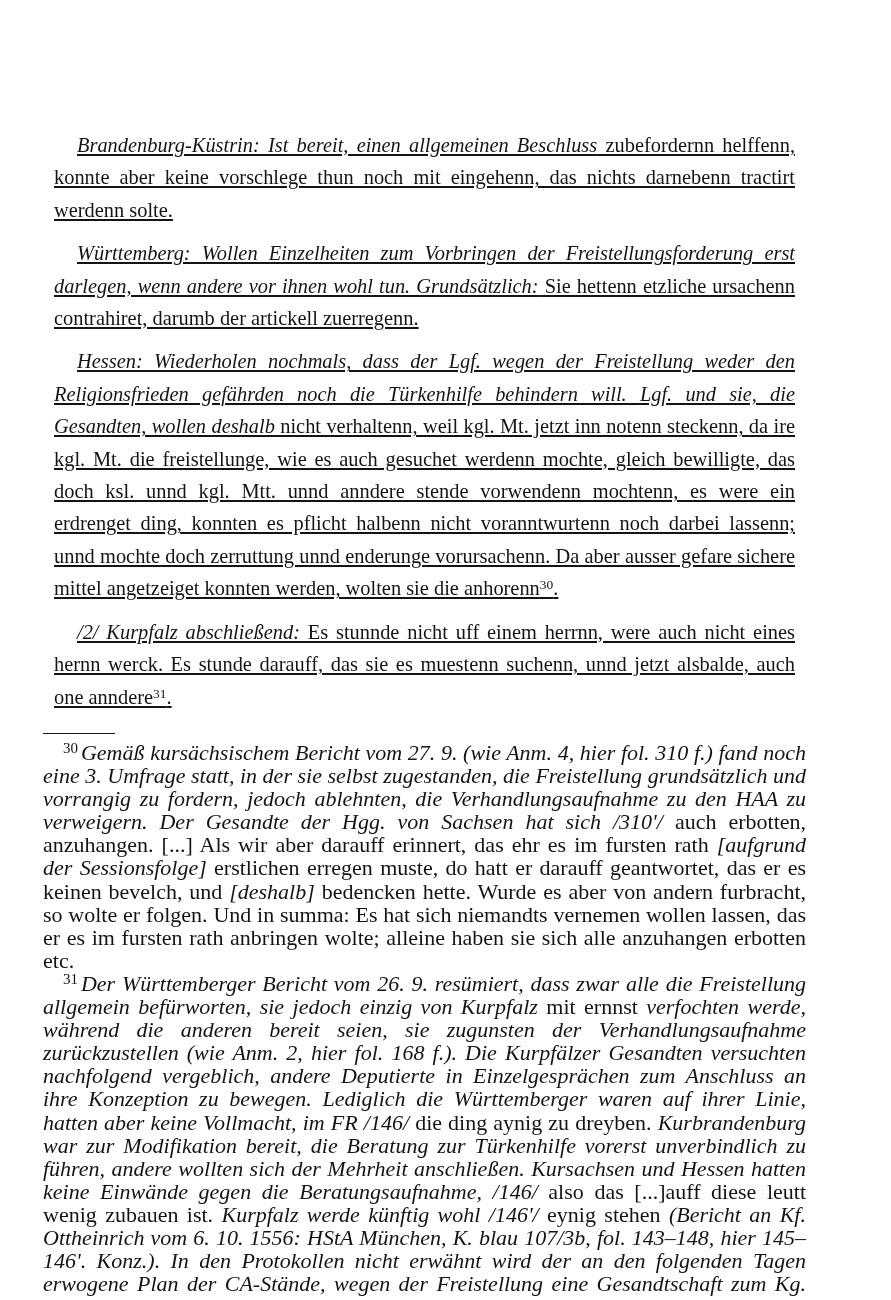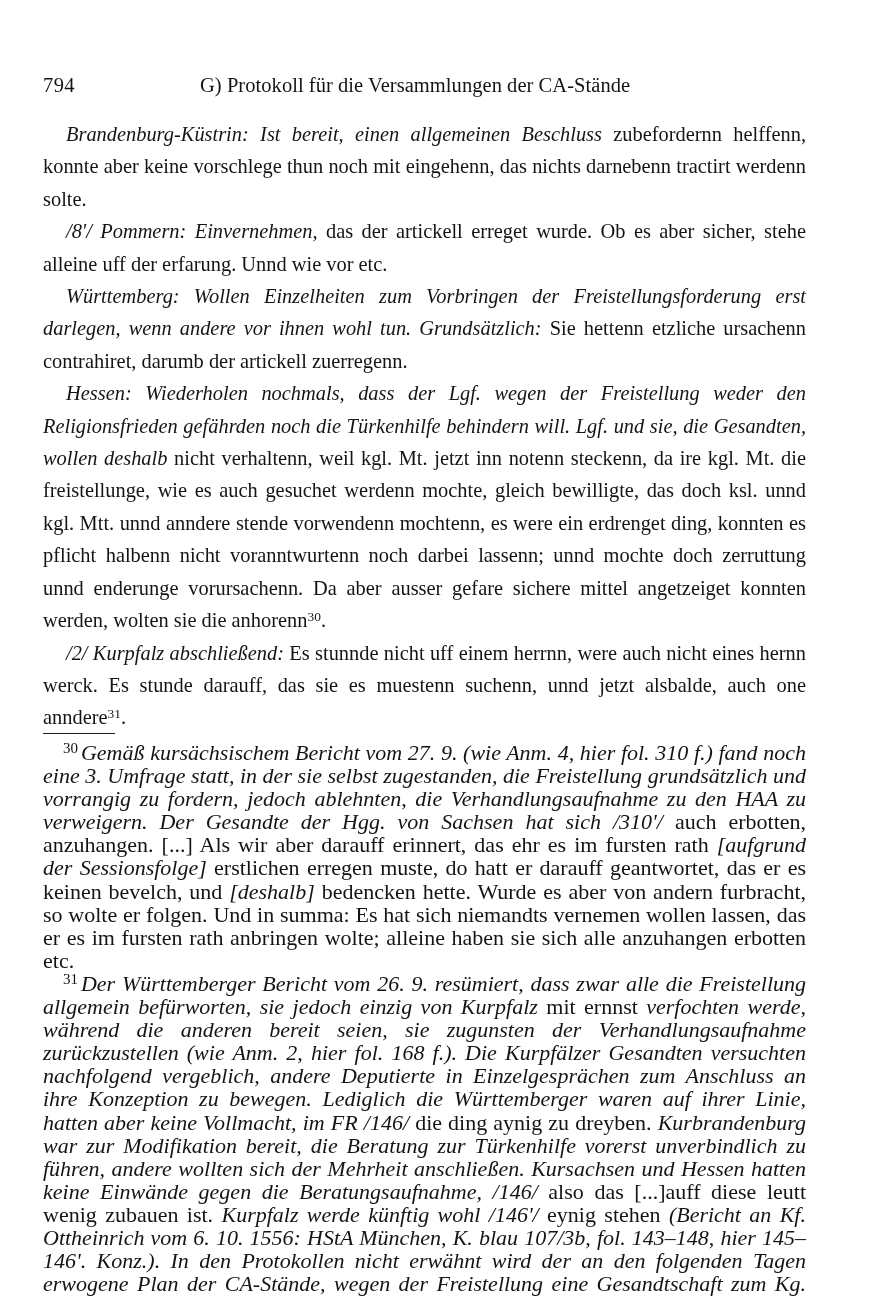--- a/index.html
+++ b/index.html
@@ -53,22 +53,23 @@
     left: 43px;
     top: 118px;
     width: 763px;
     font-size: 20.4px;
     line-height: 32.4px;
     text-align: justify;
     text-justify: inter-word;
     hyphens: manual;
   }
   .body-block p {
-    margin: 0;
+    margin: 11px;
     text-indent: 23px;
+    text-decoration: underline;
   }
 
   i, .it { font-style: italic; }
 
   sup.fn {
     font-size: 0.66em;
     vertical-align: 0.46em;
     line-height: 0;
     font-style: normal;
   }
@@ -107,28 +108,23 @@
     font-variant: small-caps;
     font-style: italic;
     letter-spacing: 0.2px;
   }
 </style>
 </head>
 <body>
 
 <div class="page">
 
-  <div class="runhead">
-    <span class="folio">794</span>
-    <span class="title">G) Protokoll für die Versammlungen der CA-Stände</span>
-  </div>
 
   <div class="body-block" id="body-block">
       <p><i>Brandenburg-Küstrin: Ist bereit, einen allgemeinen Beschluss</i><span> zubefordernn helffenn, konnte aber keine vorschlege thun noch mit eingehenn, das nichts darnebenn tractirt werdenn solte.</span></p>
-      <p><i>/8'/ Pommern: Einvernehmen,</i><span> das der artickell erreget wurde. Ob es aber sicher, stehe alleine uff der erfarung. Unnd wie vor etc.</span></p>
       <p><i>Württemberg: Wollen Einzelheiten zum Vorbringen der Freistellungsforderung erst darlegen, wenn andere vor ihnen wohl tun. Grundsätzlich:</i><span> Sie hettenn etzliche ursachenn contrahiret, darumb der artickell zuerregenn.</span></p>
       <p><i>Hessen: Wiederholen nochmals, dass der Lgf. wegen der Freistellung weder den Religionsfrieden gefährden noch die Türkenhilfe behindern will. Lgf. und sie, die Gesandten, wollen deshalb</i><span> nicht verhaltenn, weil kgl. Mt. jetzt inn notenn steckenn, da ire kgl. Mt. die freistellunge, wie es auch gesuchet werdenn mochte, gleich bewilligte, das doch ksl. unnd kgl. Mtt. unnd anndere stende vorwendenn mochtenn, es were ein erdrenget ding, konnten es pflicht halbenn nicht voranntwurtenn noch darbei lassenn; unnd mochte doch zerruttung unnd enderunge vorursachenn. Da aber ausser gefare sichere mittel angetzeiget konnten werden, wolten sie die anhorenn</span><sup class="fn">30</sup><span>.</span></p>
       <p><i>/2/ Kurpfalz abschließend:</i><span> Es stunnde nicht uff einem herrnn, were auch nicht eines hernn werck. Es stunde darauff, das sie es muestenn suchenn, unnd jetzt alsbalde, auch one anndere</span><sup class="fn">31</sup><span>.</span></p>
     </div>
 
   <div class="fn-rule"></div>
 
   <div class="fn-block" id="fn-block">
       <p><sup class="fnum">30</sup><span class="it">Gemäß kursächsischem Bericht vom 27. 9. (wie Anm. 4, hier fol. 310 f.) fand noch eine 3. Umfrage statt, in der sie selbst zugestanden, die Freistellung grundsätzlich und vorrangig zu fordern, jedoch ablehnten, die Verhandlungsaufnahme zu den HAA zu verweigern. Der Gesandte der Hgg. von Sachsen hat sich /310'/ </span><span>auch erbotten, anzuhangen. [...] Als wir aber darauff erinnert, das ehr es im fursten rath </span><span class="it">[aufgrund der Sessionsfolge]</span><span> erstlichen erregen muste, do hatt er darauff geantwortet, das er es keinen bevelch, und </span><span class="it">[deshalb]</span><span> bedencken hette. Wurde es aber von andern furbracht, so wolte er folgen. Und in summa: Es hat sich niemandts vernemen wollen lassen, das er es im fursten rath anbringen wolte; alleine haben sie sich alle anzuhangen erbotten etc.</span></p>
       <p><sup class="fnum">31</sup><span class="it">Der Württemberger Bericht vom 26. 9. resümiert, dass zwar alle die Freistellung allgemein befürworten, sie jedoch einzig von Kurpfalz </span><span>mit ernnst </span><span class="it">verfochten werde, während die anderen bereit seien, sie zugunsten der Verhandlungsaufnahme zurückzustellen (wie Anm. 2, hier fol. 168 f.). Die Kurpfälzer Gesandten versuchten nachfolgend vergeblich, andere Deputierte in Einzelgesprächen zum Anschluss an ihre Konzeption zu bewegen. Lediglich die Württemberger waren auf ihrer Linie, hatten aber keine Vollmacht, im FR /146/ </span><span>die ding aynig zu dreyben. </span><span class="it">Kurbrandenburg war zur Modifikation bereit, die Beratung zur Türkenhilfe vorerst unverbindlich zu führen, andere wollten sich der Mehrheit anschließen. Kursachsen und Hessen hatten keine Einwände gegen die Beratungsaufnahme, /146/ </span><span>also das [...]auff diese leutt wenig zubauen ist. </span><span class="it">Kurpfalz werde künftig wohl /146'/ </span><span>eynig stehen </span><span class="it">(Bericht an Kf. Ottheinrich vom 6. 10. 1556: HStA München, K. blau 107/3b, fol. 143–148, hier 145–146'. Konz.). In den Protokollen nicht erwähnt wird der an den folgenden Tagen erwogene Plan der CA-Stände, wegen der Freistellung eine Gesandtschaft zum Kg. nach Wien zu schicken. Laut Zasius, der davon am 30. 9. 1556 von seinem Informanten „Nicodemus“ [Kram] erfahren hatte, wurde das Vorhaben bis spätestens 6. 10. wegen des kursächsischen Widerstands aufgegeben (Berichte der kgl. Kommissare an Ferdinand I. vom 1. 10., 4. 10., 6. 10. 1556: HHStA Wien, RK RTA 37, fol. 159–163', hier 160 f.; fol. 174–176', hier 174 f.; fol. 183–185', hier 183. Orr. Vgl. </span><span class="sc">Bundschuh</span><span class="it">, Religionsgespräch, 155).</span></p>

